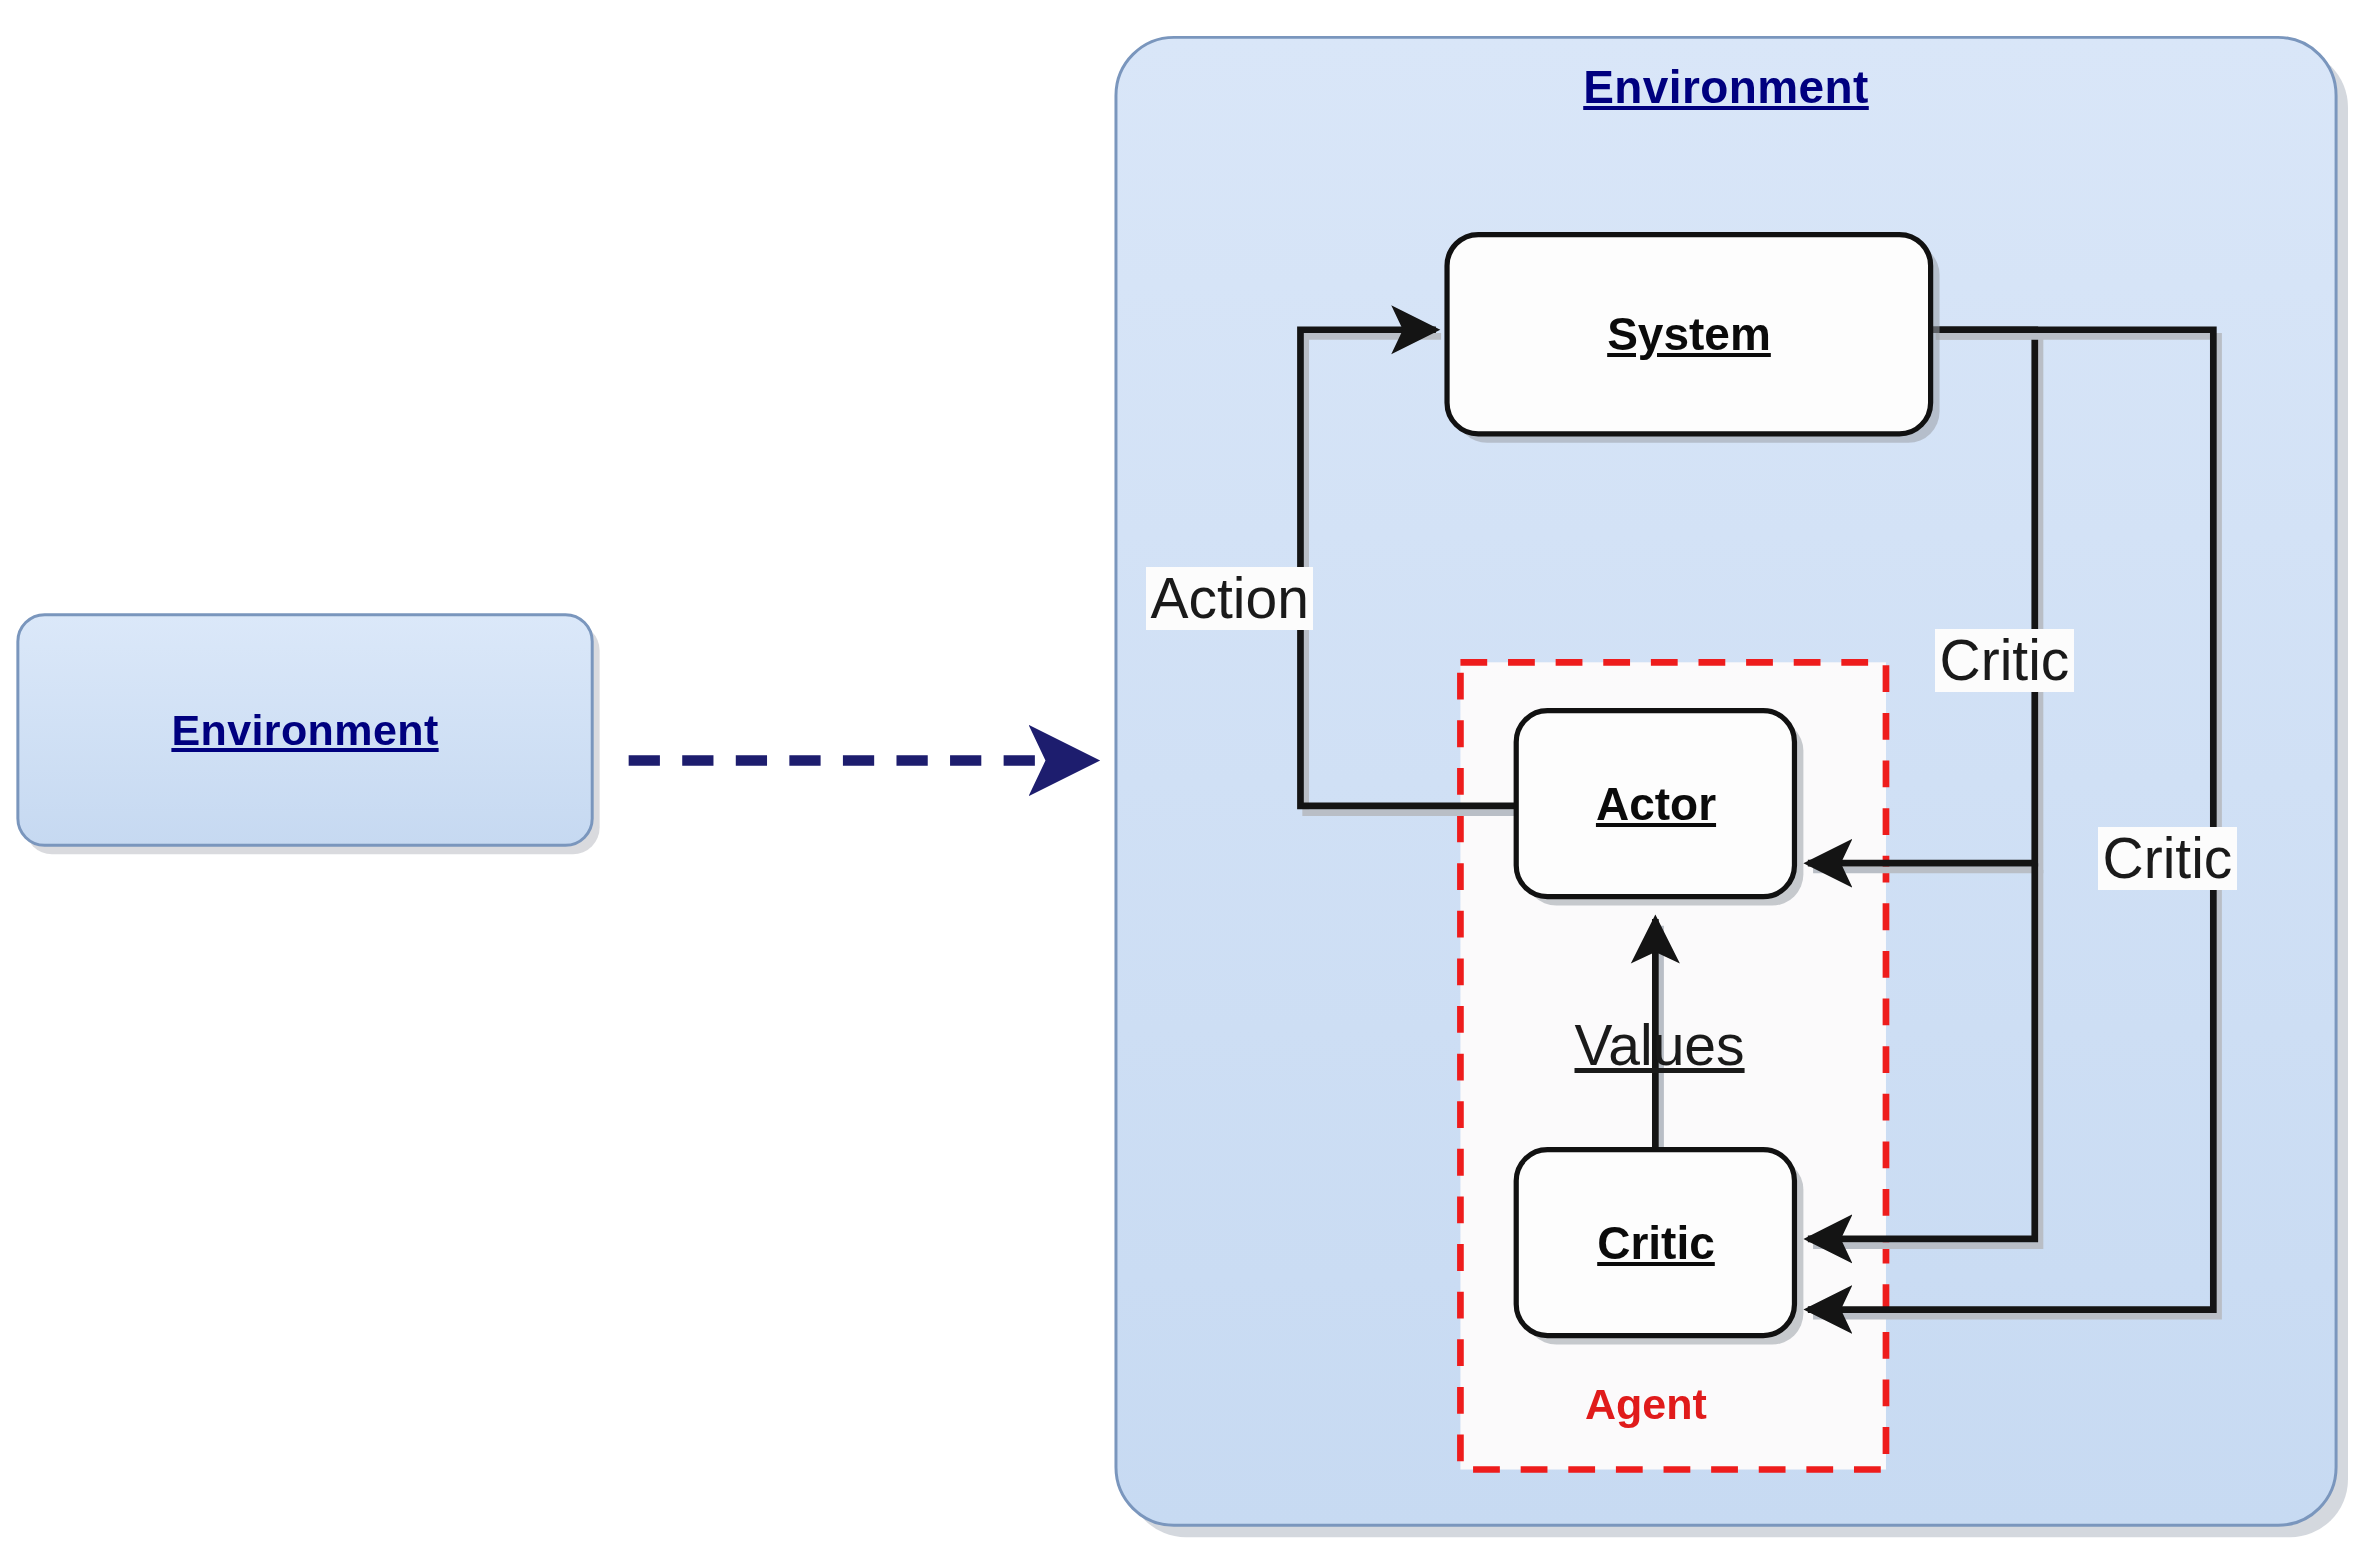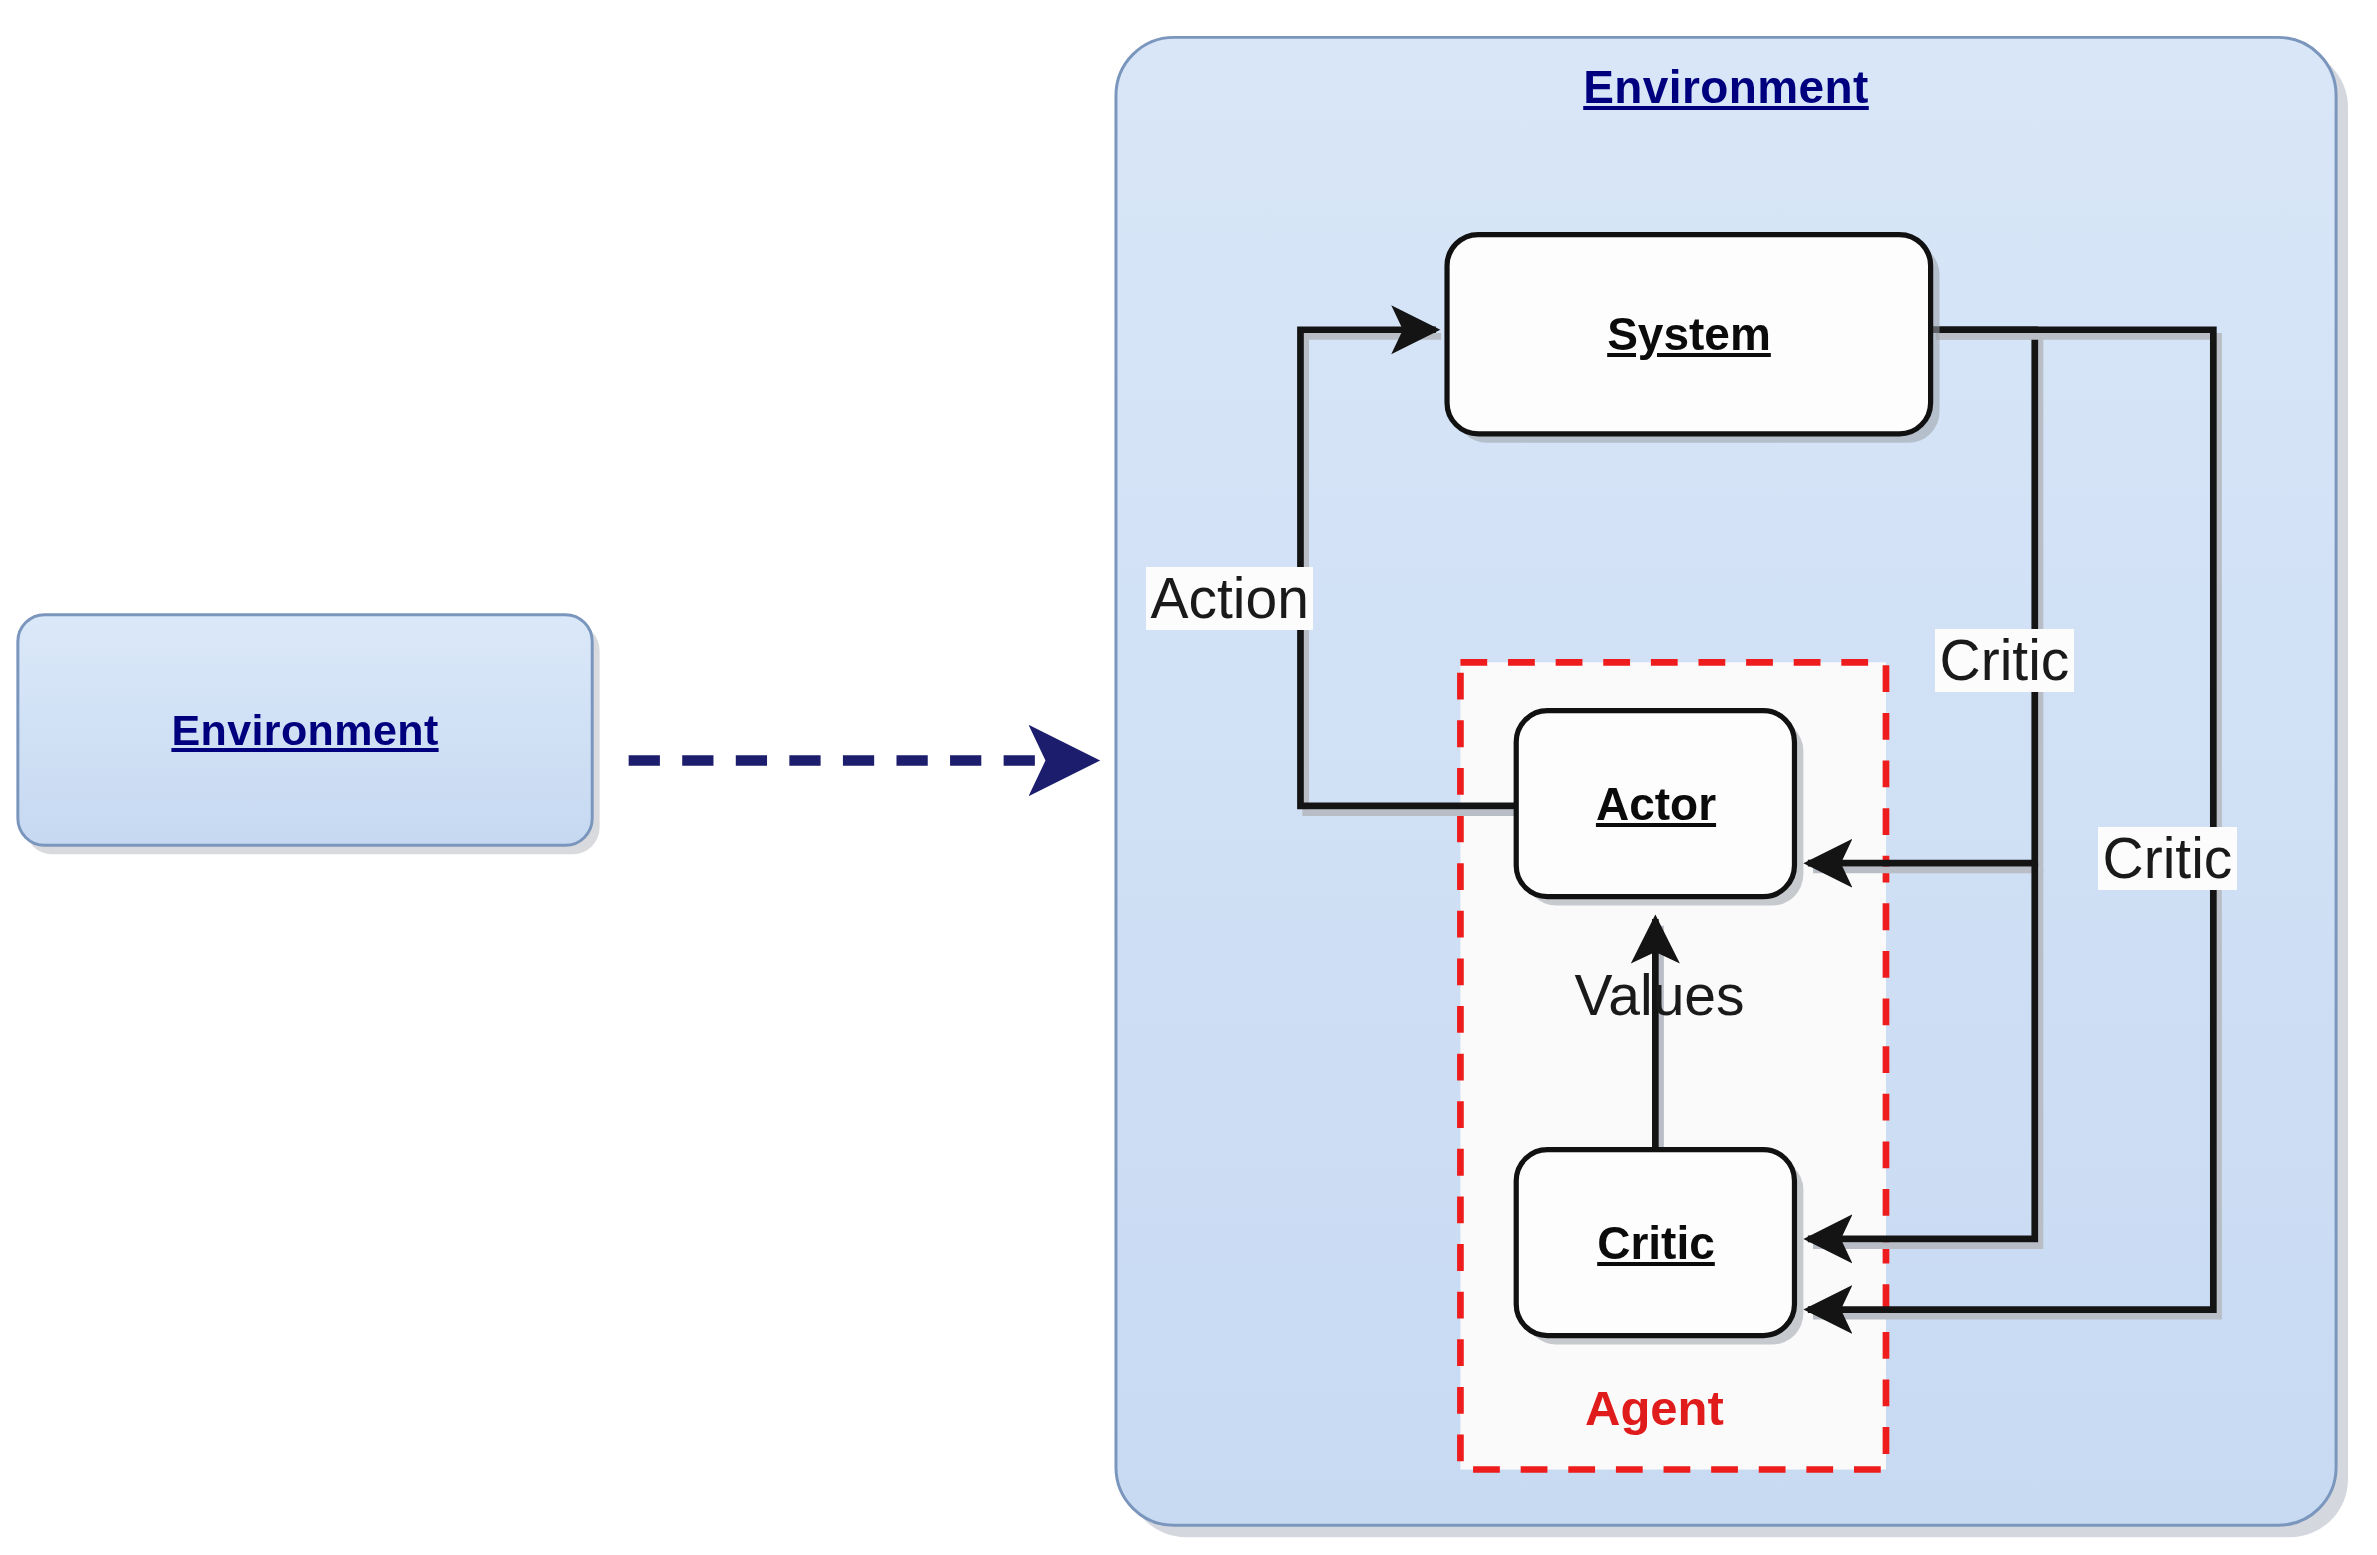--- a/index.html
+++ b/index.html
@@ -59,21 +59,21 @@
     background: #fcfcfc;
     padding: 1.5px 4.5px;
     white-space: nowrap;
     line-height: 1.05;
   }
   .edge-label.plain {
     background: transparent;
   }
   .agent-title {
     position: absolute;
-    font-size: 49px;
+    font-size: 43px;
     font-weight: bold;
     color: #e01b1b;
     white-space: nowrap;
   }
 </style>
 </head>
 <body>
 
 <div id="stage">
 
@@ -166,16 +166,16 @@
   <div class="box-label node-title" style="left:1517px; top:711px; width:278px; height:186px;">Actor</div>
 
   <div class="agent-title" style="left:1585px; top:1380px;">Agent</div>
 
   <div class="edge-label" style="left:1146px; top:567px;">Action</div>
 
   <div class="edge-label" style="left:1935px; top:629px;">Critic</div>
 
   <div class="edge-label" style="left:2098px; top:827px;">Critic</div>
 
-  <div class="edge-label plain" style="left:1570px; top:964px;">Values</div>
+  <div class="edge-label plain" style="left:1570px; top:1014px;text-decoration:underline;">Values</div>
 
 </div>
 
 
 </body></html>

